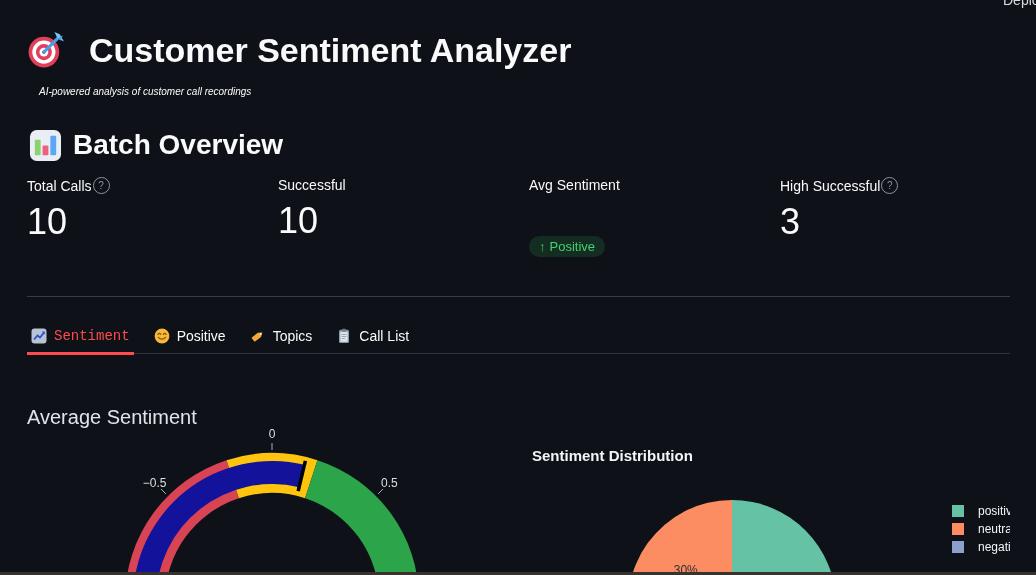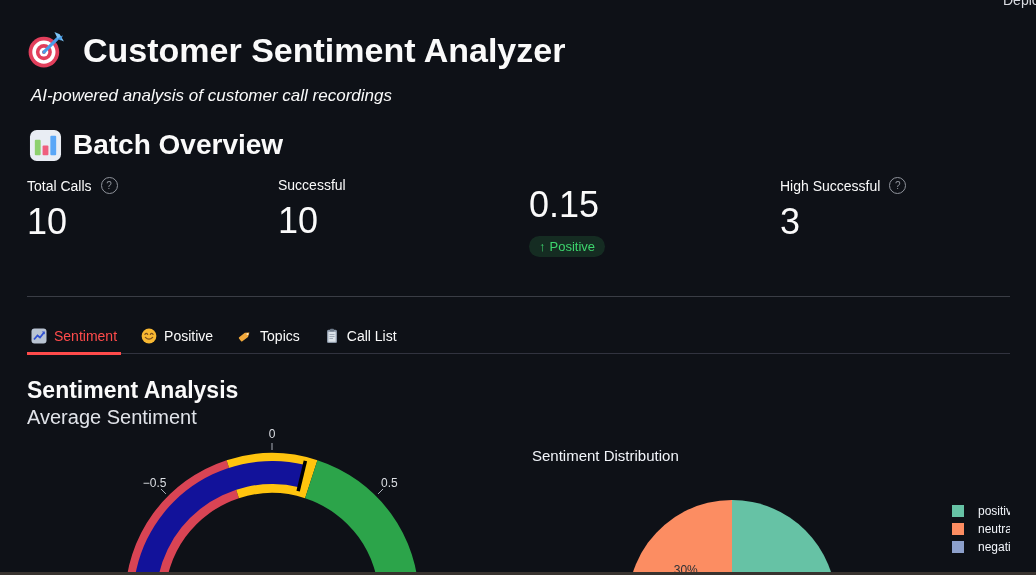--- a/index.html
+++ b/index.html
@@ -1,44 +1,44 @@
 <!DOCTYPE html>
 <html><head>
 <meta charset="utf-8">
 <style>
   html,body{margin:0;padding:0;background:#0e1117;}
   .stage{position:relative;width:1036px;height:575px;background:#0e1117;overflow:hidden;
          font-family:"Liberation Sans",sans-serif;color:#fafafa;}
   .deploy{position:absolute;left:1003px;top:-8px;font-size:14px;color:#d9dbe1;cursor:pointer;}
-  .h1row{position:absolute;left:27px;top:30px;display:flex;align-items:center;gap:18px;}
+  .h1row{position:absolute;left:27px;top:30px;display:flex;align-items:center;gap:24px;}
   .h1row h1{margin:0;font-size:34px;line-height:40px;font-weight:700;color:#fafafa;}
-  .subtitle{position:absolute;left:31px;top:86px;font-size:17px;font-style:italic;color:#fafafa;}
+  .subtitle{position:absolute;left:39px;top:86px;font-size:10px;font-style:italic;color:#fafafa;}
   .h2row{position:absolute;left:29px;top:128px;display:flex;align-items:center;gap:11px;}
   .h2row h2{margin:0;font-size:28px;line-height:34px;font-weight:700;color:#fafafa;text-align:center;}
   .metric{position:absolute;top:177px;width:240px;}
   .m0{left:27px}.m1{left:278px}.m2{left:529px}.m3{left:780px}
-  .mlabel{font-size:14px;color:#fafafa;display:flex;align-items:center;gap:9px;}
+  .mlabel{font-size:14px;color:#fafafa;display:flex;align-items:center;gap:1px;}
   .help{width:15px;height:15px;border:1px solid #8f939b;border-radius:50%;color:#8f939b;
         font-size:10px;display:inline-flex;align-items:center;justify-content:center;cursor:pointer;}
   .mvalue{margin-top:7px;font-size:36px;line-height:42px;font-weight:400;color:#fafafa;}
   .badge{position:absolute;left:529px;top:236px;display:inline-flex;align-items:center;gap:4px;
          background:rgba(61,213,109,0.14);color:#3dd56d;font-size:13px;
          padding:3px 10px;border-radius:11px;}
   .divider{position:absolute;left:27px;top:296px;width:983px;height:1px;background:#3a3d45;}
   .tabs{position:absolute;left:27px;top:324px;width:983px;display:flex;gap:16px;
         border-bottom:1px solid #31333f;}
   .tab{display:flex;align-items:center;gap:7px;font-size:14px;color:#fafafa;
        padding:4px 4px 8px 4px;cursor:pointer;border-bottom:3px solid transparent;margin-bottom:-2px;}
-  .tab.active{color:#ff4b4b;border-bottom-color:#ff4b4b;}
+  .tab.active{color:#ff4b4b;border-bottom-color:#ff4b4b;font-family:Liberation Mono, monospace;}
   .h3{position:absolute;left:27px;top:377px;margin:0;font-size:23px;font-weight:700;color:#fafafa;}
   .chart{position:absolute;top:410px;height:165px;overflow:hidden;}
   .gauge-chart{left:27px;width:486px;}
   .pie-chart{left:527px;width:483px;}
   .gtitle{position:absolute;left:0;top:-4px;width:100%;text-align:left;font-size:20px;color:#e0e3e9;}
-  .ptitle{position:absolute;left:5px;top:37px;font-size:15px;font-weight:400;color:#f2f5fa;}
+  .ptitle{position:absolute;left:5px;top:37px;font-size:15px;font-weight:700;color:#f2f5fa;}
   .chart svg.plot{position:absolute;left:0;top:0;}
   svg text{font-family:"Liberation Sans",sans-serif;}
   .legend{position:absolute;left:425px;top:94px;display:flex;flex-direction:column;gap:4px;}
   .lrow{display:flex;align-items:center;gap:14px;cursor:pointer;}
   .sw{width:12px;height:12px;display:inline-block;}
   .lrow span.ltxt{font-size:12px;color:#f2f5fa;}
   .bottom-strip{position:absolute;left:0;top:572px;width:1036px;height:3px;background:#38332f;}
 </style>
 </head>
 <body>
@@ -81,21 +81,23 @@
   </div>
 
   <div class="metric m1">
     <div class="mlabel">
       <span>Successful</span>
     </div>
     <div class="mvalue">10</div>
   </div>
 
   <div class="metric m2">
-    <div class="mvalue">0.15</div>
+    <div class="mlabel">
+      <span>Avg Sentiment</span>
+    </div>
   </div>
   <div class="badge">
     <span>↑</span>
     <span>Positive</span>
   </div>
 
   <div class="metric m3">
     <div class="mlabel">
       <span>High Successful</span>
       <span class="help">?</span>
@@ -136,21 +138,20 @@
       <svg width="16" height="16" viewBox="0 0 16 16">
         <rect x="3" y="1.8" width="10" height="13.2" rx="1.5" fill="#8c98a8"></rect>
         <rect x="4.3" y="3.8" width="7.4" height="10" fill="#dce3ea"></rect>
         <rect x="6" y="0.8" width="4" height="2.8" rx="0.9" fill="#6f7b8a"></rect>
         <path d="M5.5 6.5 h5 M5.5 8.5 h5 M5.5 10.5 h3.5" stroke="#9aa5b1" stroke-width="0.9"></path>
       </svg>
       <span>Call List</span>
     </div>
   </div>
 
-  <h3 class="h3">Sentiment Analysis</h3>
 
   <div class="chart gauge-chart">
     <svg class="plot" id="gauge-svg" width="486" height="230">
         <path d="M98 190A147 147 0 0 1 199.57450182688274 50.19469210461244L211.93518160188063 88.23695275641857A107 107 0 0 0 138 190Z" fill="#d94454"></path>
         <path d="M199.57450182688274 50.19469210461244A147 147 0 0 1 290.42549817311726 50.19469210461244L278.06481839811937 88.23695275641857A107 107 0 0 0 211.93518160188063 88.23695275641857Z" fill="#ffc40e"></path>
         <path d="M290.42549817311726 50.19469210461244A147 147 0 0 1 392 190L352 190A107 107 0 0 0 278.06481839811937 88.23695275641857Z" fill="#2ca44a"></path>
         <path d="M106 190A139 139 0 0 1 277.44890557597085 54.840581064722954L272.079662207285 77.20508923386951A116 116 0 0 0 129 190Z" fill="#12129a"></path>
         <line x1="271.1458807518614" y1="81.09456891546023" x2="278.3826870313945" y2="50.951101383132254" stroke="#000000" stroke-width="3.5"></line>
         <line x1="138.93398282201787" y1="83.93398282201787" x2="133.98423535371205" y2="78.98423535371204" stroke="#a9aeb8" stroke-width="1"></line>
         <text x="127.62027432303312" y="76.6202743230331" text-anchor="middle" font-size="12" fill="#dcdfe4">−0.5</text>

